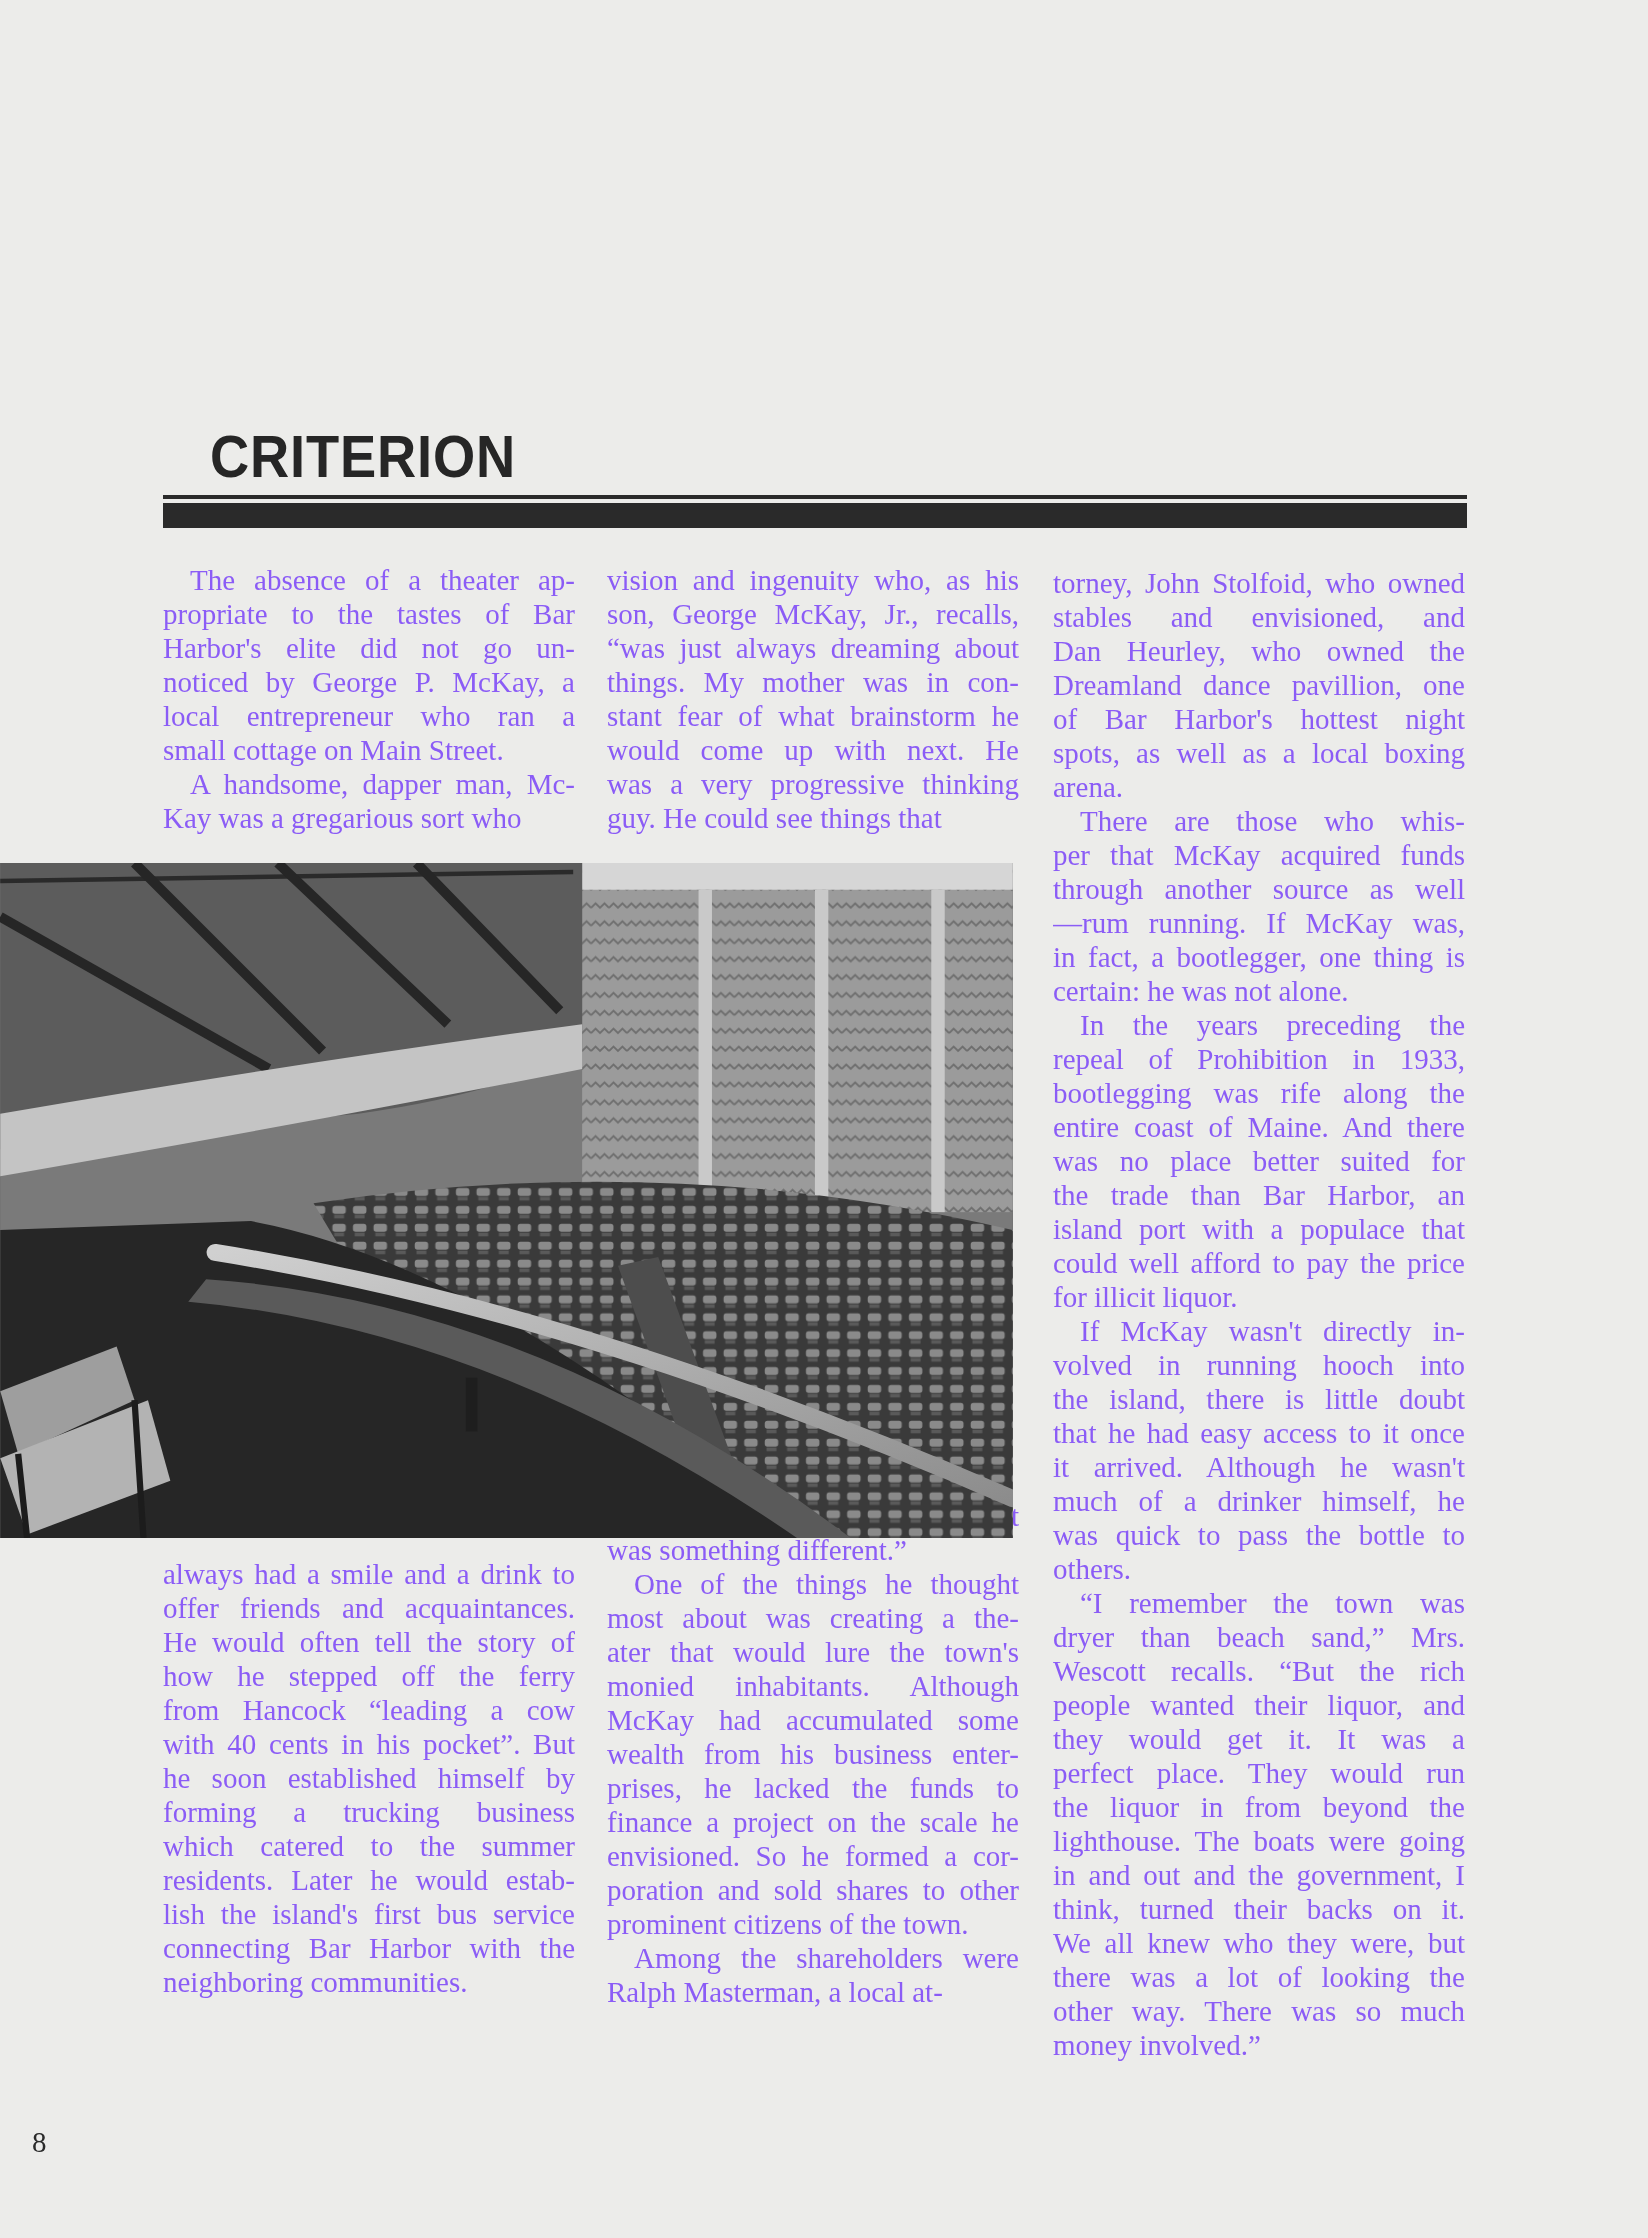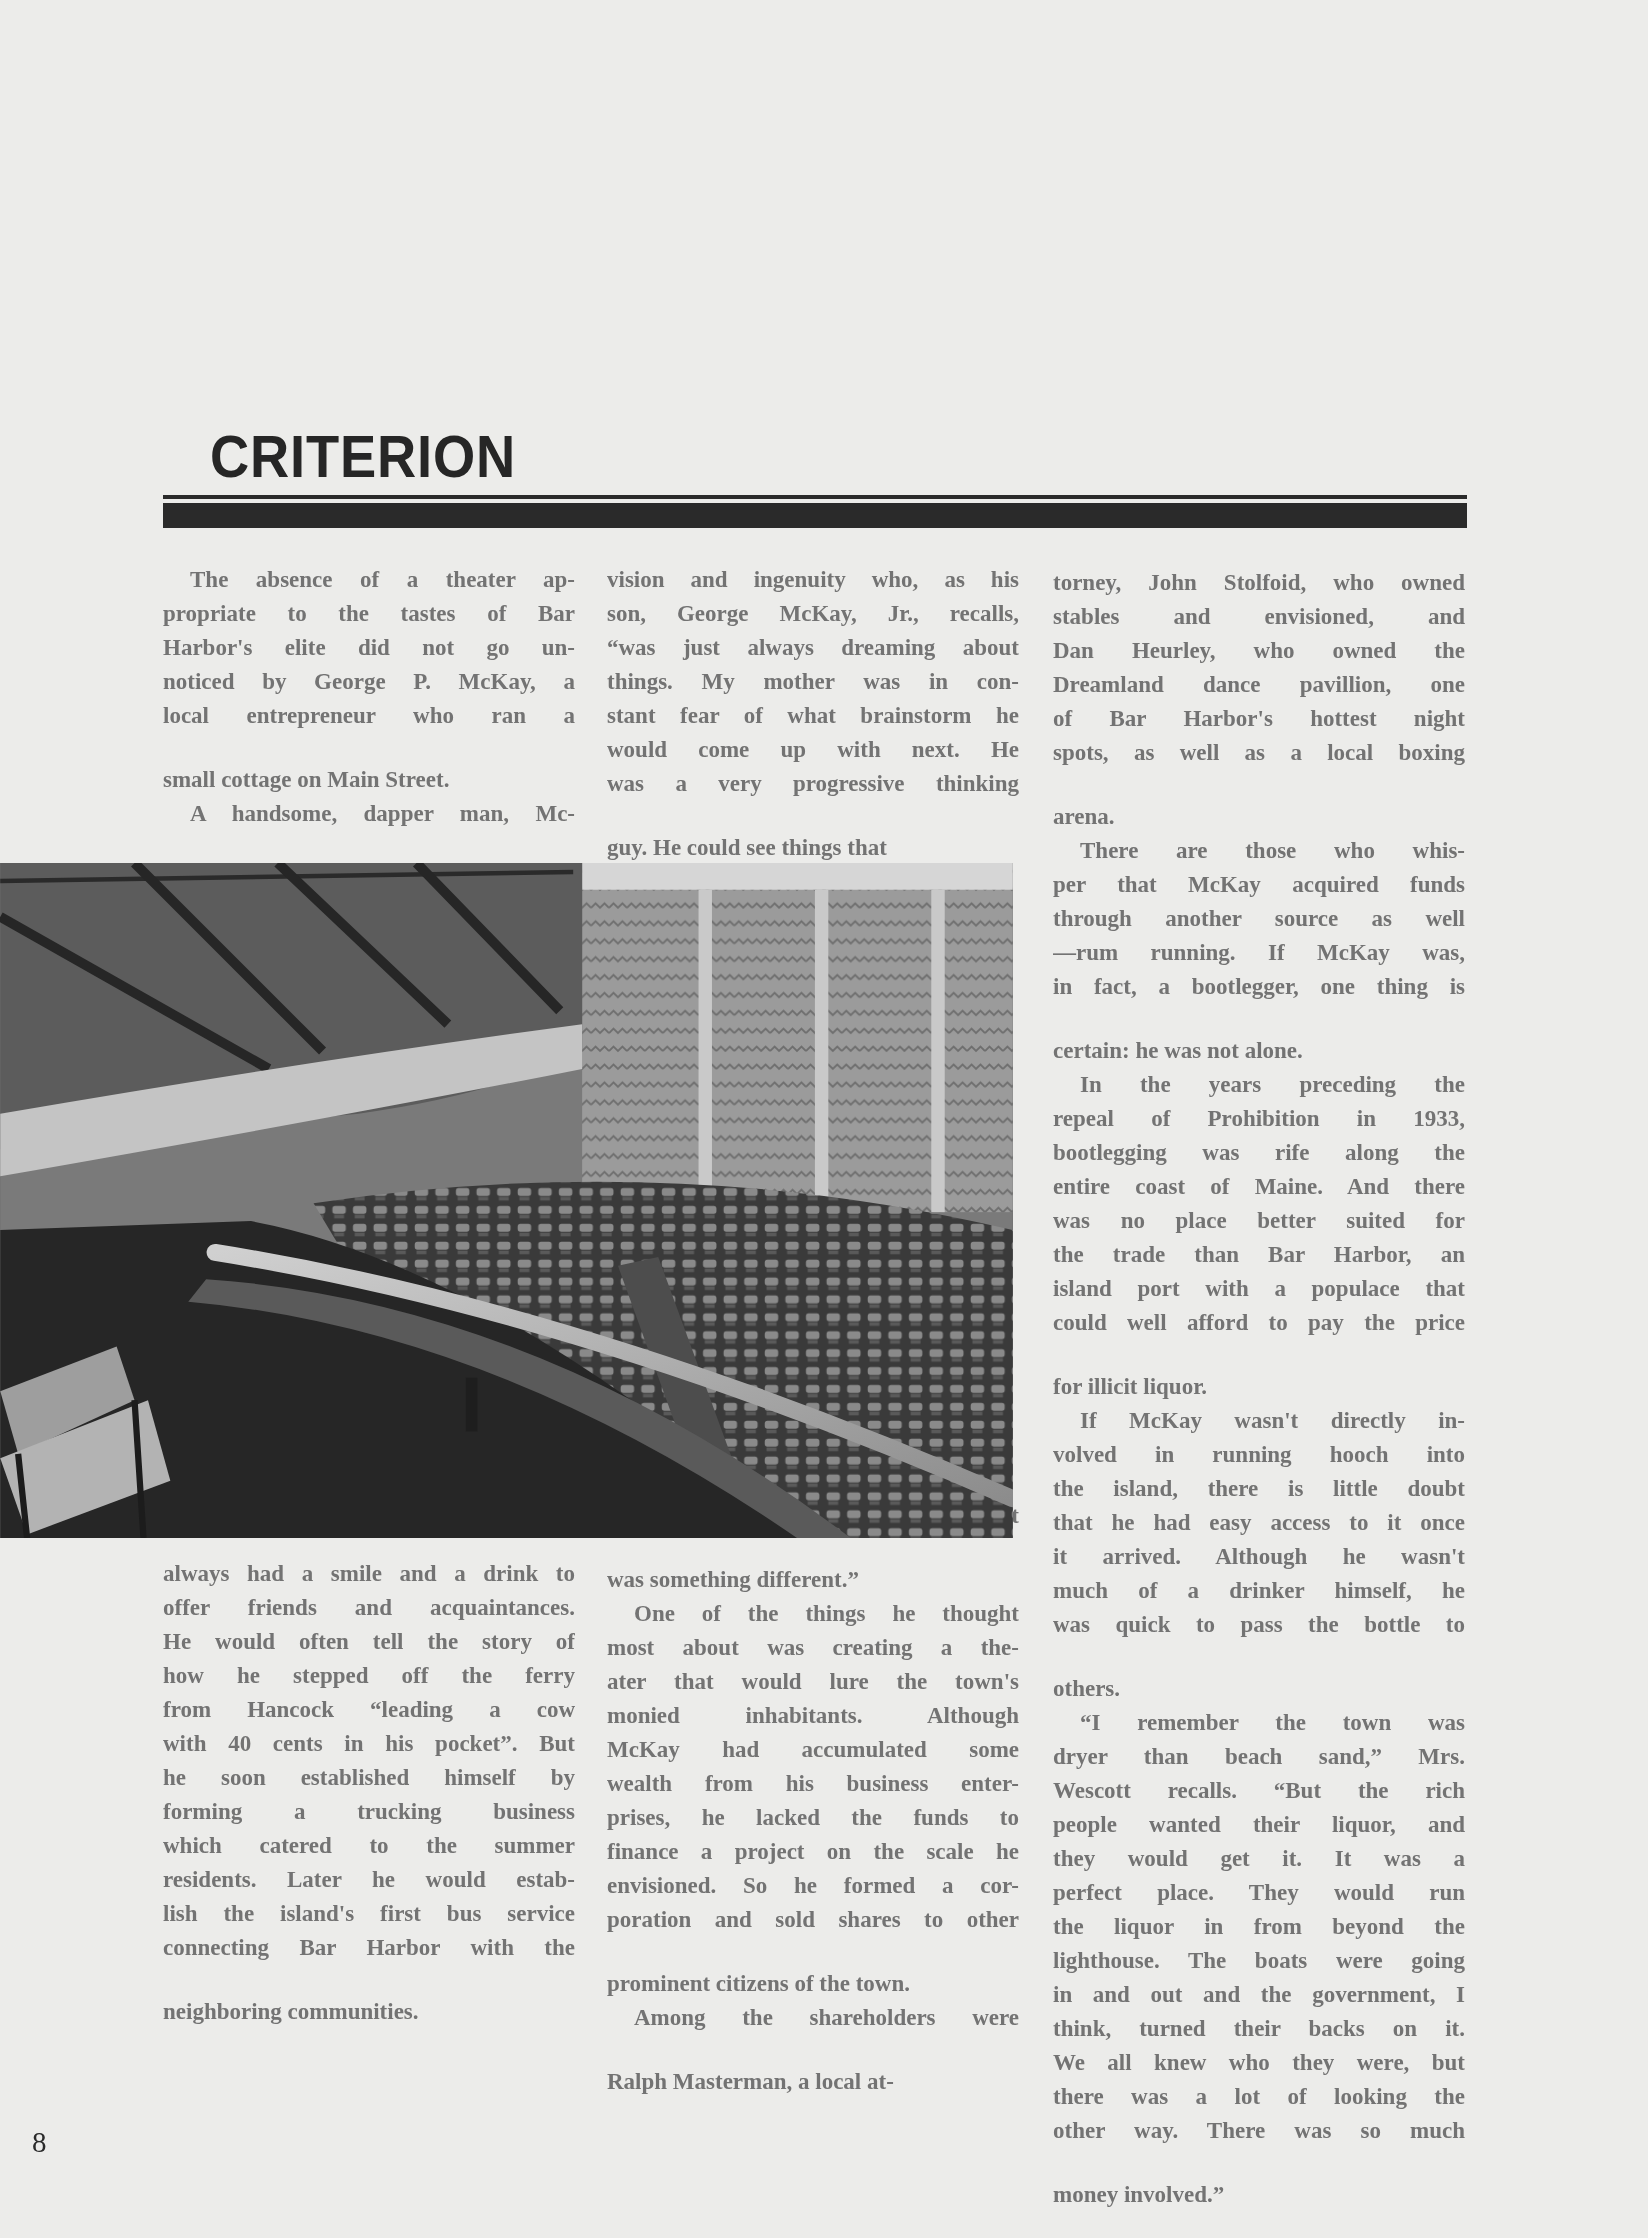--- a/index.html
+++ b/index.html
@@ -24,28 +24,27 @@
     position: absolute; left: 163px; top: 495px; width: 1304px; height: 3.6px;
     background: #2a2a2a;
   }
   .rule-thick {
     position: absolute; left: 163px; top: 503px; width: 1304px; height: 25px;
     background: #2a2a2a;
   }
   .col {
     position: absolute; width: 412px;
     font-family: "Liberation Serif", serif;
-    font-size: 23px; line-height: 34px;
+    font-size: 29px; line-height: 34px;
     text-align: justify;
-    color: #737373;
-    font-weight: bold;
+    color: #8b5cf6;
   }
   .col p { margin: 0; text-indent: 0; }
   .col .line { display: block; text-align: justify; text-align-last: justify; white-space: nowrap; overflow: hidden; }
-  .col .line.last { text-align-last: left; margin-top: 30px; }
+  .col .line.last { text-align-last: left; }
   #c1a { left: 163px; top: 563px; }
   #c2a { left: 607px; top: 563px; }
   #c3  { left: 1053px; top: 566px; }
   #c1b { left: 163px; top: 1557px; }
   #c2b { left: 607px; top: 1499px; }
   .photo {
     position: absolute; left: 0; top: 863px; width: 1013px; height: 675px;
     overflow: hidden; background: #6a6a6a;
   }
   .page-number {

